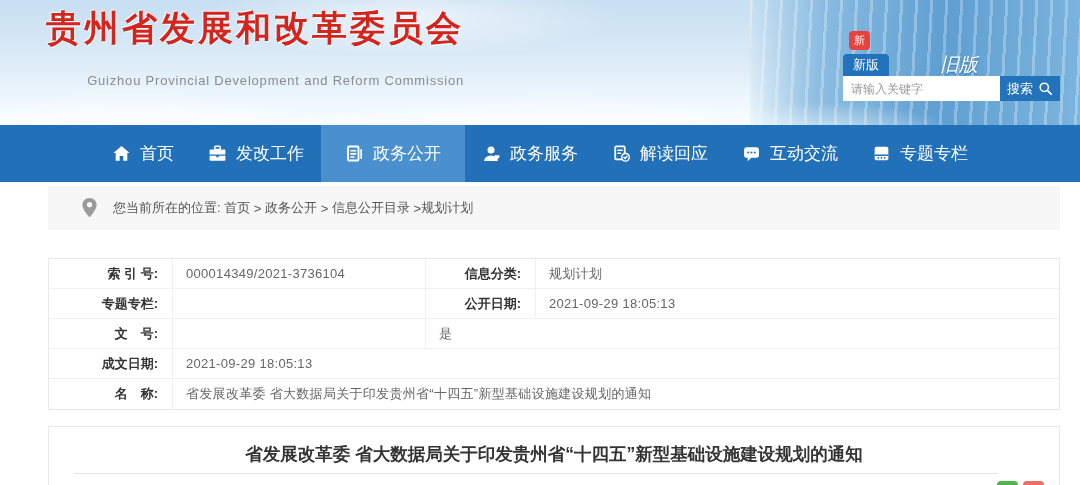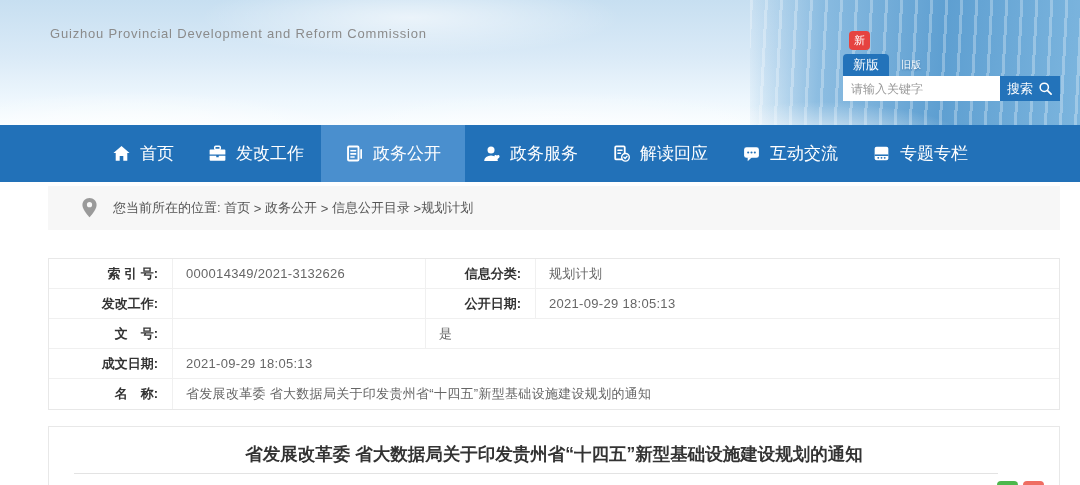--- a/index.html
+++ b/index.html
@@ -24,22 +24,22 @@
       radial-gradient(ellipse 220px 60px at 20% 115%, rgba(255,255,255,.8), rgba(255,255,255,0) 70%),
       linear-gradient(95deg, rgba(140,192,228,0) 0%, rgba(125,180,221,.85) 22%, #5e9fd1 58%, #7cb5de 100%);
   }
   .logo { position:absolute; left:46px; top:5px; cursor:pointer; }
   .site-title { font-size:35px; font-weight:bold; color:#d2251e; letter-spacing:3px; white-space:nowrap;
     text-shadow:1px 1px 0 rgba(255,255,255,.9), -1px -1px 0 rgba(255,255,255,.7); }
   .site-subtitle { margin-top:21px; padding-left:4px; font-size:13px; color:#8b8b8b; letter-spacing:.8px; white-space:nowrap;text-align:right; }
 
   .ver-new { position:absolute; left:843px; top:54px; width:46px; height:22px; background:#2373ba; color:#fff;
     font-size:13px; line-height:22px; text-align:center; border-radius:4px 4px 0 0; cursor:pointer;font-family:Liberation Serif, serif; }
-  .ver-old { position:absolute; left:888px; top:54px; width:46px; height:22px; color:#fff;
-    font-size:10px; line-height:22px; text-align:center; cursor:pointer; text-shadow:0 1px 2px rgba(0,60,120,.55); }
+  .ver-old { position:absolute; left:936px; top:54px; width:46px; height:22px; color:#fff;
+    font-size:19px; line-height:22px; text-align:center; cursor:pointer; text-shadow:0 1px 2px rgba(0,60,120,.55);font-style:italic; }
   .new-badge { position:absolute; left:849px; top:31px; min-width:21px; height:19px; padding:0 2px;
     background:#e64340; color:#fff; font-size:11px; line-height:19px; text-align:center; border-radius:4px; }
   .new-badge::after { content:""; position:absolute; left:3px; bottom:-2px; width:6px; height:6px;
     background:#e64340; transform:rotate(45deg); z-index:-1; }
   .search-input { position:absolute; left:843px; top:76px; width:161px; height:25px; border:0; outline:none;
     background:#fff; padding:0 8px; font-size:12px; color:#666; font-family:inherit; }
   .search-input::placeholder { color:#999; }
   .search-btn { position:absolute; left:1000px; top:76px; width:60px; height:25px; background:#2373ba; border:0;
     color:#fff; font-size:13px; display:flex; align-items:center; justify-content:center; gap:5px;
     cursor:pointer; font-family:Liberation Sans, sans-serif; }
@@ -78,20 +78,21 @@
   .share-pill.green { left:948px; background:#4cb84c; }
   .share-pill.red   { left:974px; background:#ef6d62; }
 </style>
 </head>
 <body>
 
 <div class="header">
   <div class="waterfall"></div>
 
   <div class="logo">
+    <div class="site-title">贵州省发展和改革委员会</div>
     <div class="site-subtitle">Guizhou Provincial Development and Reform Commission</div>
   </div>
 
   <div class="new-badge">新</div>
   <div class="ver-new">新版</div>
   <div class="ver-old">旧版</div>
 
   <input class="search-input" value="" placeholder="请输入关键字" style="">
   <button class="search-btn">
     <span>搜索</span>
@@ -175,26 +176,26 @@
   <span class="crumb-link">政务公开</span>
   <span style="white-space:pre;"> &gt; </span>
   <span class="crumb-link">信息公开目录</span>
   <span style="white-space:pre;"> &gt;</span>
   <span class="crumb-link">规划计划</span>
 </div>
 
 <div class="info-table">
   <div class="it-row four">
     <div class="it-label">索 引 号:</div>
-    <div class="it-value">000014349/2021-3132626</div>
+    <div class="it-value">000014349/2021-3736104</div>
     <div class="it-label">信息分类:</div>
     <div class="it-value">规划计划</div>
   </div>
   <div class="it-row four">
-    <div class="it-label">发改工作:</div>
+    <div class="it-label">专题专栏:</div>
     <div class="it-value"></div>
     <div class="it-label">公开日期:</div>
     <div class="it-value">2021-09-29 18:05:13</div>
   </div>
   <div class="it-row four">
     <div class="it-label">文　号:</div>
     <div class="it-value"></div>
     <div class="it-value">是</div>
   </div>
   <div class="it-row two">

